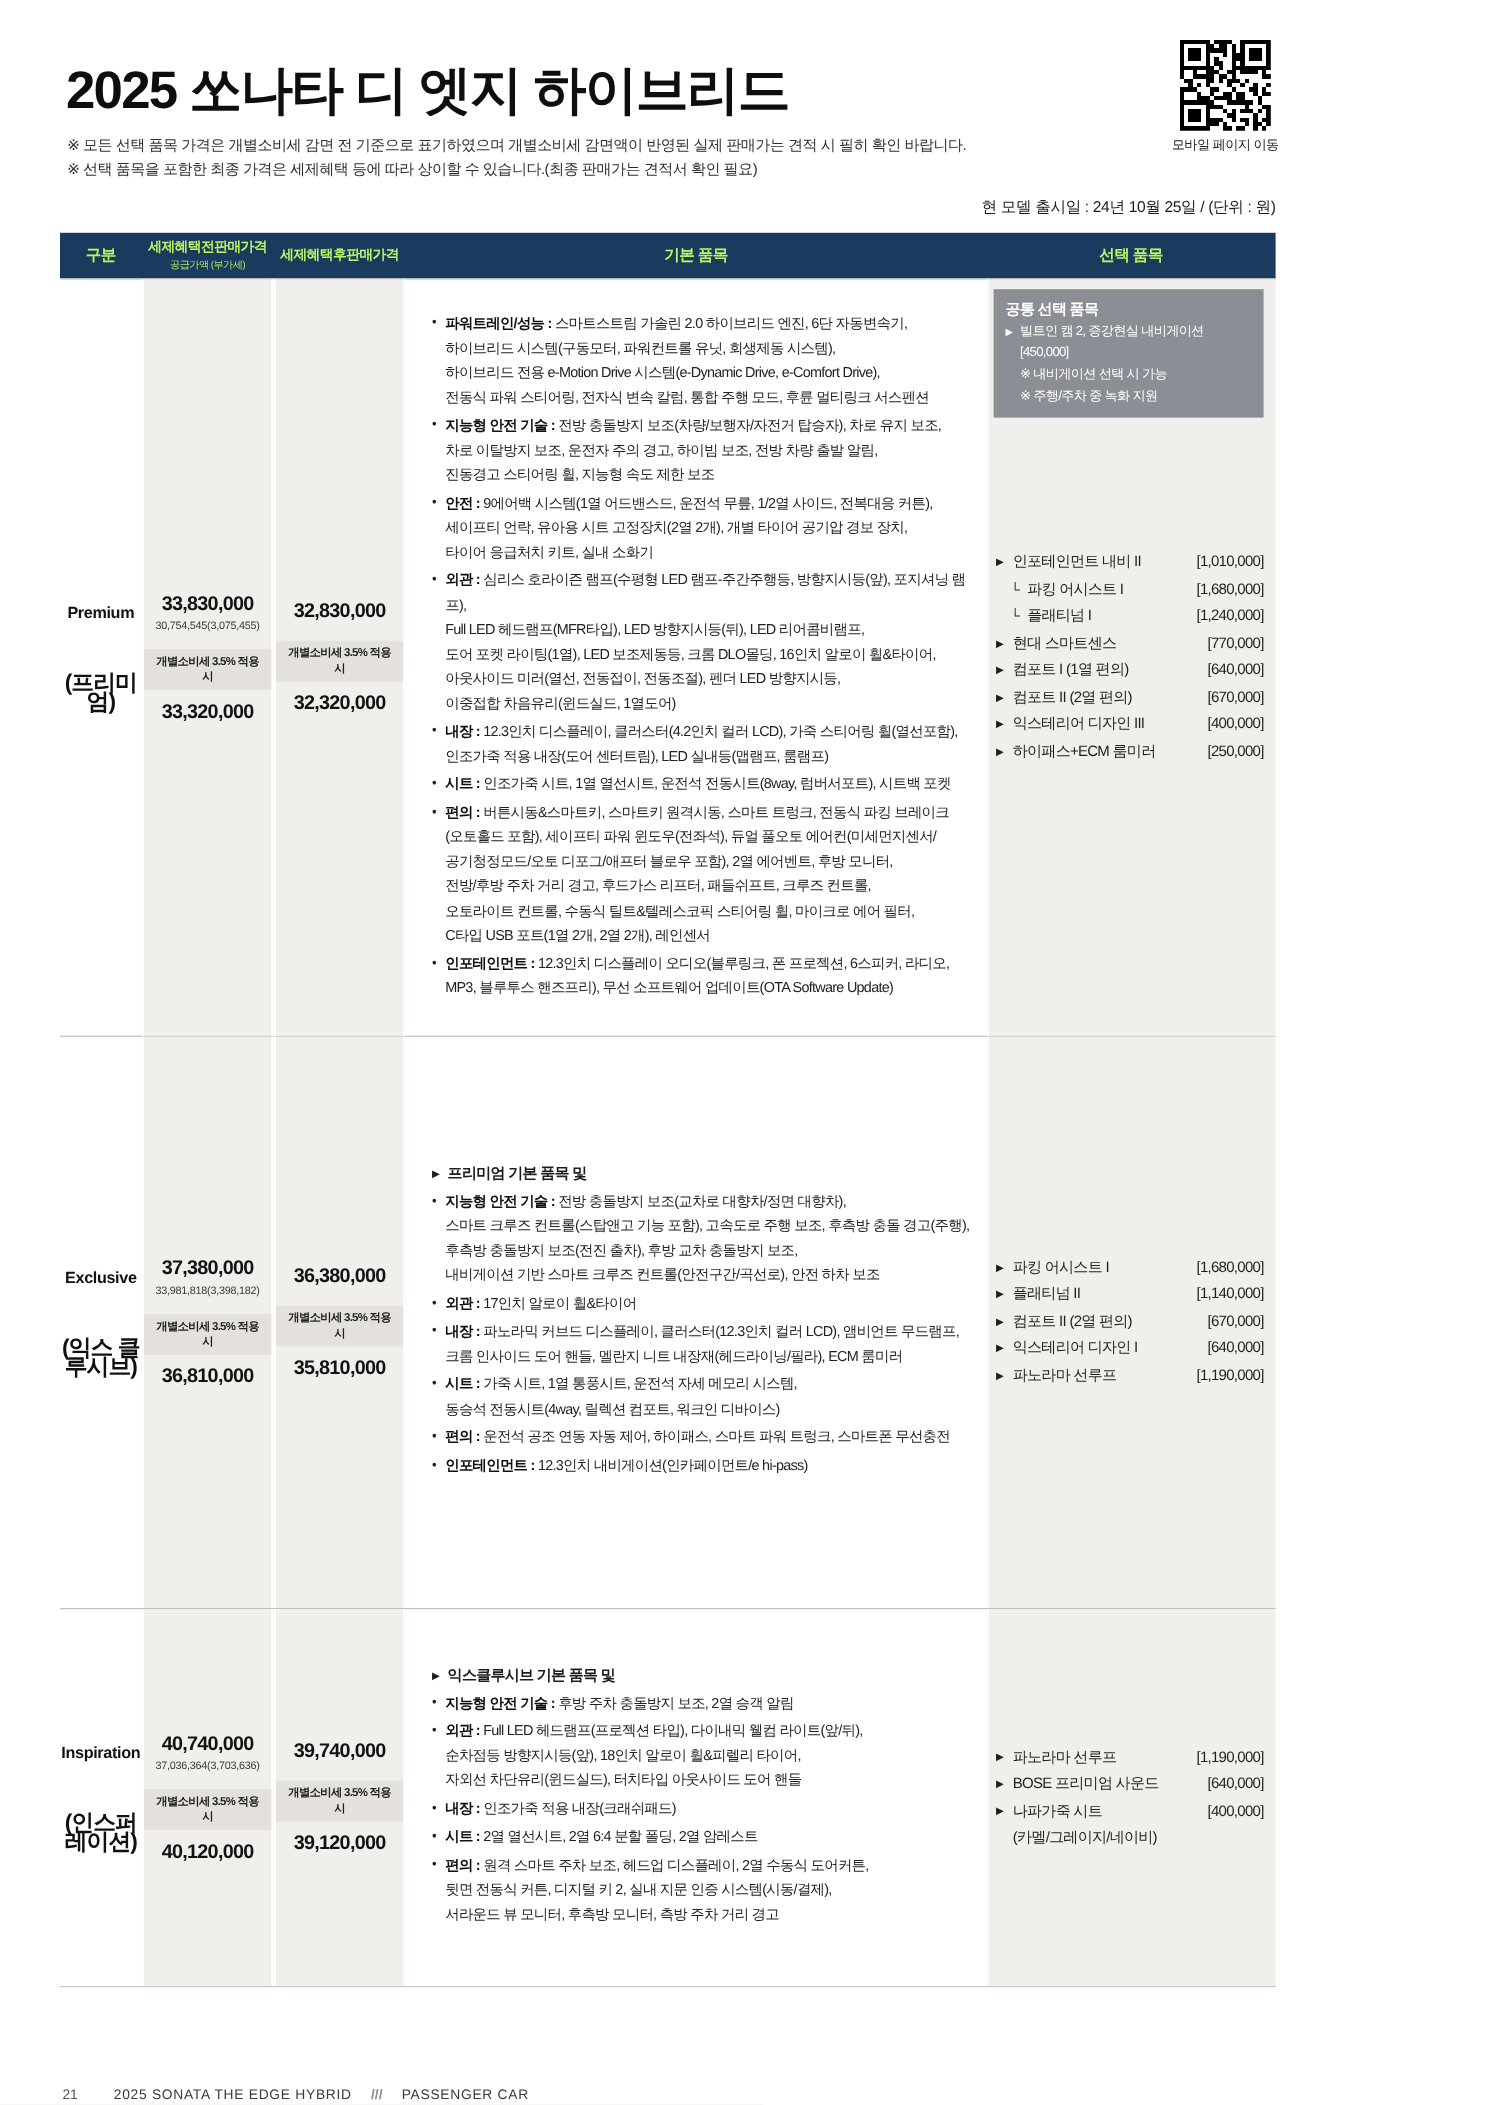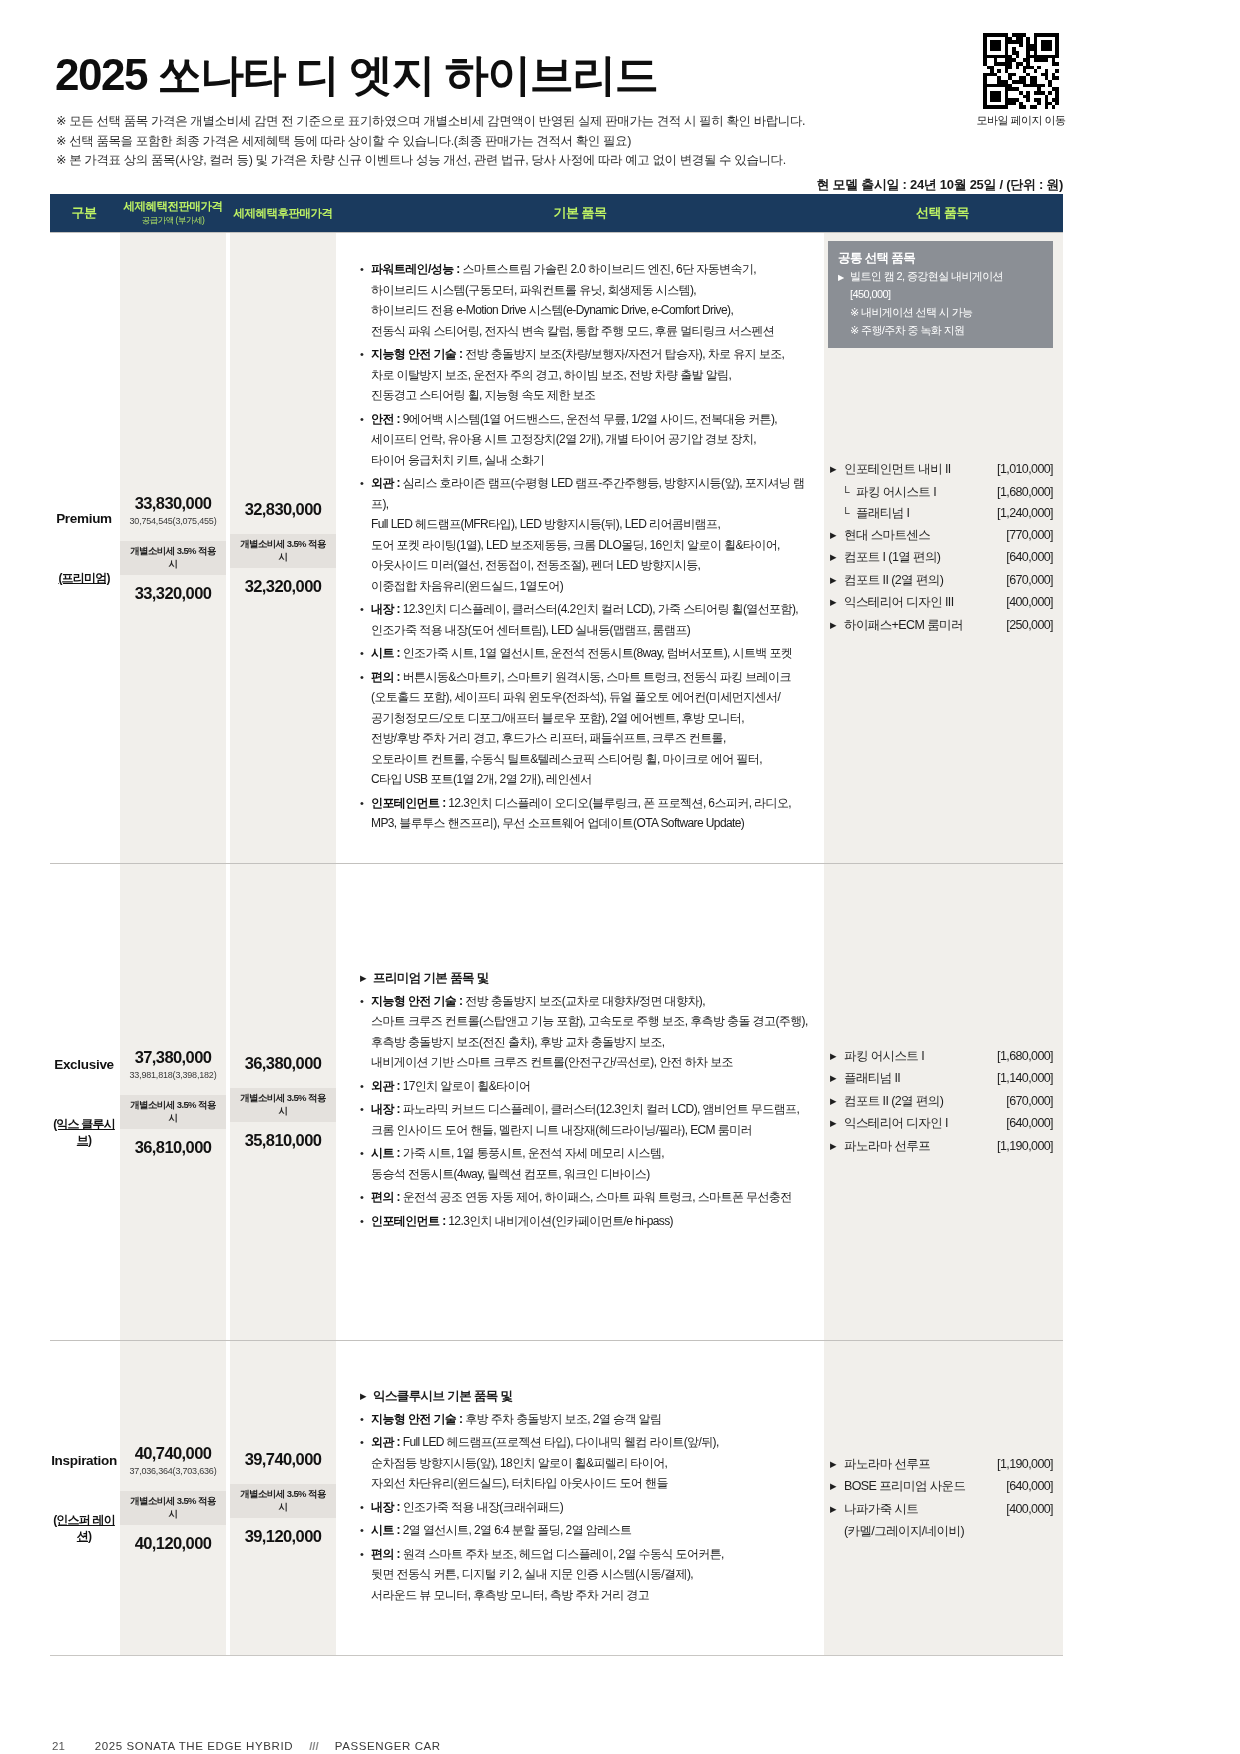--- a/index.html
+++ b/index.html
@@ -4,36 +4,36 @@
 <style>
   html,body{margin:0;padding:0;background:#e8e8e8;}
   .page{position:relative;width:1240px;height:1754px;background:#ffffff;margin:0 auto;
         font-family:"Liberation Sans","DejaVu Sans",sans-serif;color:#1c1c1c;overflow:hidden;}
   
   .title{position:absolute;left:55px;top:46px;font-size:44px;font-weight:800;color:#0e0e0e;letter-spacing:-1.5px;}
   .notes{position:absolute;left:56px;top:112px;font-size:12.5px;line-height:19.5px;color:#2d2d2d;letter-spacing:-0.4px;}
   .qr-wrap{position:absolute;left:975px;top:33px;width:92px;text-align:center;}
   .qr-wrap svg{width:76px;height:76px;background:#fff;display:block;margin:0 auto;}
   .qr-cap{font-size:11px;color:#222;margin-top:4px;letter-spacing:-0.5px;}
-  .release{position:absolute;right:177px;top:176px;font-size:13px;color:#1b1b1b;letter-spacing:-0.3px;font-weight:bold;}
+  .release{position:absolute;right:177px;top:164px;font-size:13px;color:#1b1b1b;letter-spacing:-0.3px;}
   
   .ptable{position:absolute;left:50px;top:194px;width:1013px;border-bottom:1px solid #c9c7c4;}
   .thead,.trow{display:grid;grid-template-columns:68px 110px 110px 484px 241px;}
   .thead{height:38px;background:#1a3a5e;color:#bef264;align-items:center;text-align:center;}
   .th{font-size:13px;font-weight:700;letter-spacing:-0.5px;}
   .th-price{font-size:11.5px;line-height:12px;}
   .th-sub{font-size:8.5px;font-weight:400;opacity:.92;margin-top:2px;letter-spacing:-0.5px;}
   .trow{border-top:1px solid #c3c1be;}
   .row-premium{height:630px;}
   .row-exclusive{height:476px;}
   .row-inspiration{height:314px;}
   .cell{min-width:0;}
   .c-name{display:flex;flex-direction:column;justify-content:center;align-items:center;text-align:center;gap:44px;}
   .nm-en{font-size:13.5px;font-weight:700;letter-spacing:-0.3px;color:#111;}
-  .nm-kr{font-size:12px;font-weight:700;letter-spacing:-0.8px;color:#111;line-height:16px;text-decoration:underline;}
+  .nm-kr{font-size:19px;font-weight:700;letter-spacing:-0.8px;color:#111;line-height:16px;}
   .c-price{background:#f1efeb;border-left:2px solid #fff;border-right:2px solid #fff;
            display:flex;align-items:center;justify-content:center;text-align:center;}
   .pmain{font-size:16.5px;font-weight:700;color:#121212;letter-spacing:-0.6px;}
   .psupply{font-size:9px;color:#3a3a3a;margin-top:3px;letter-spacing:-0.2px;}
   .pbadge{display:inline-block;background:#e4e1dd;color:#222;font-size:9.5px;font-weight:700;
           letter-spacing:-0.6px;padding:4px 5px;margin-top:15px;}
   .p2{margin-top:9px;}
   .c-basic{display:flex;align-items:center;padding:16px 6px 16px 22px;}
   .basic-wrap{width:100%;}
   .basic-head{font-size:12.5px;font-weight:700;letter-spacing:-0.6px;margin-bottom:4px;display:flex;align-items:baseline;}
@@ -68,21 +68,20 @@
 </head>
 <body>
 
 <div class="page">
 
   <div class="title">2025 쏘나타 디 엣지 하이브리드</div>
 
   <div class="notes">
     <div>※ 모든 선택 품목 가격은 개별소비세 감면 전 기준으로 표기하였으며 개별소비세 감면액이 반영된 실제 판매가는 견적 시 필히 확인 바랍니다.</div>
     <div>※ 선택 품목을 포함한 최종 가격은 세제혜택 등에 따라 상이할 수 있습니다.(최종 판매가는 견적서 확인 필요)</div>
-    <div>※ 본 가격표 상의 품목(사양, 컬러 등) 및 가격은 차량 신규 이벤트나 성능 개선, 관련 법규, 당사 사정에 따라 예고 없이 변경될 수 있습니다.</div>
   </div>
 
   <div class="qr-wrap">
     <svg id="qr" viewBox="0 0 21 21" shape-rendering="crispEdges">
         <rect x="8" y="0" width="1" height="1" fill="#000"></rect>
         <rect x="9" y="0" width="1" height="1" fill="#000"></rect>
         <rect x="10" y="0" width="1" height="1" fill="#000"></rect>
         <rect x="11" y="0" width="1" height="1" fill="#000"></rect>
         <rect x="7" y="1" width="1" height="1" fill="#000"></rect>
         <rect x="9" y="1" width="1" height="1" fill="#000"></rect>

